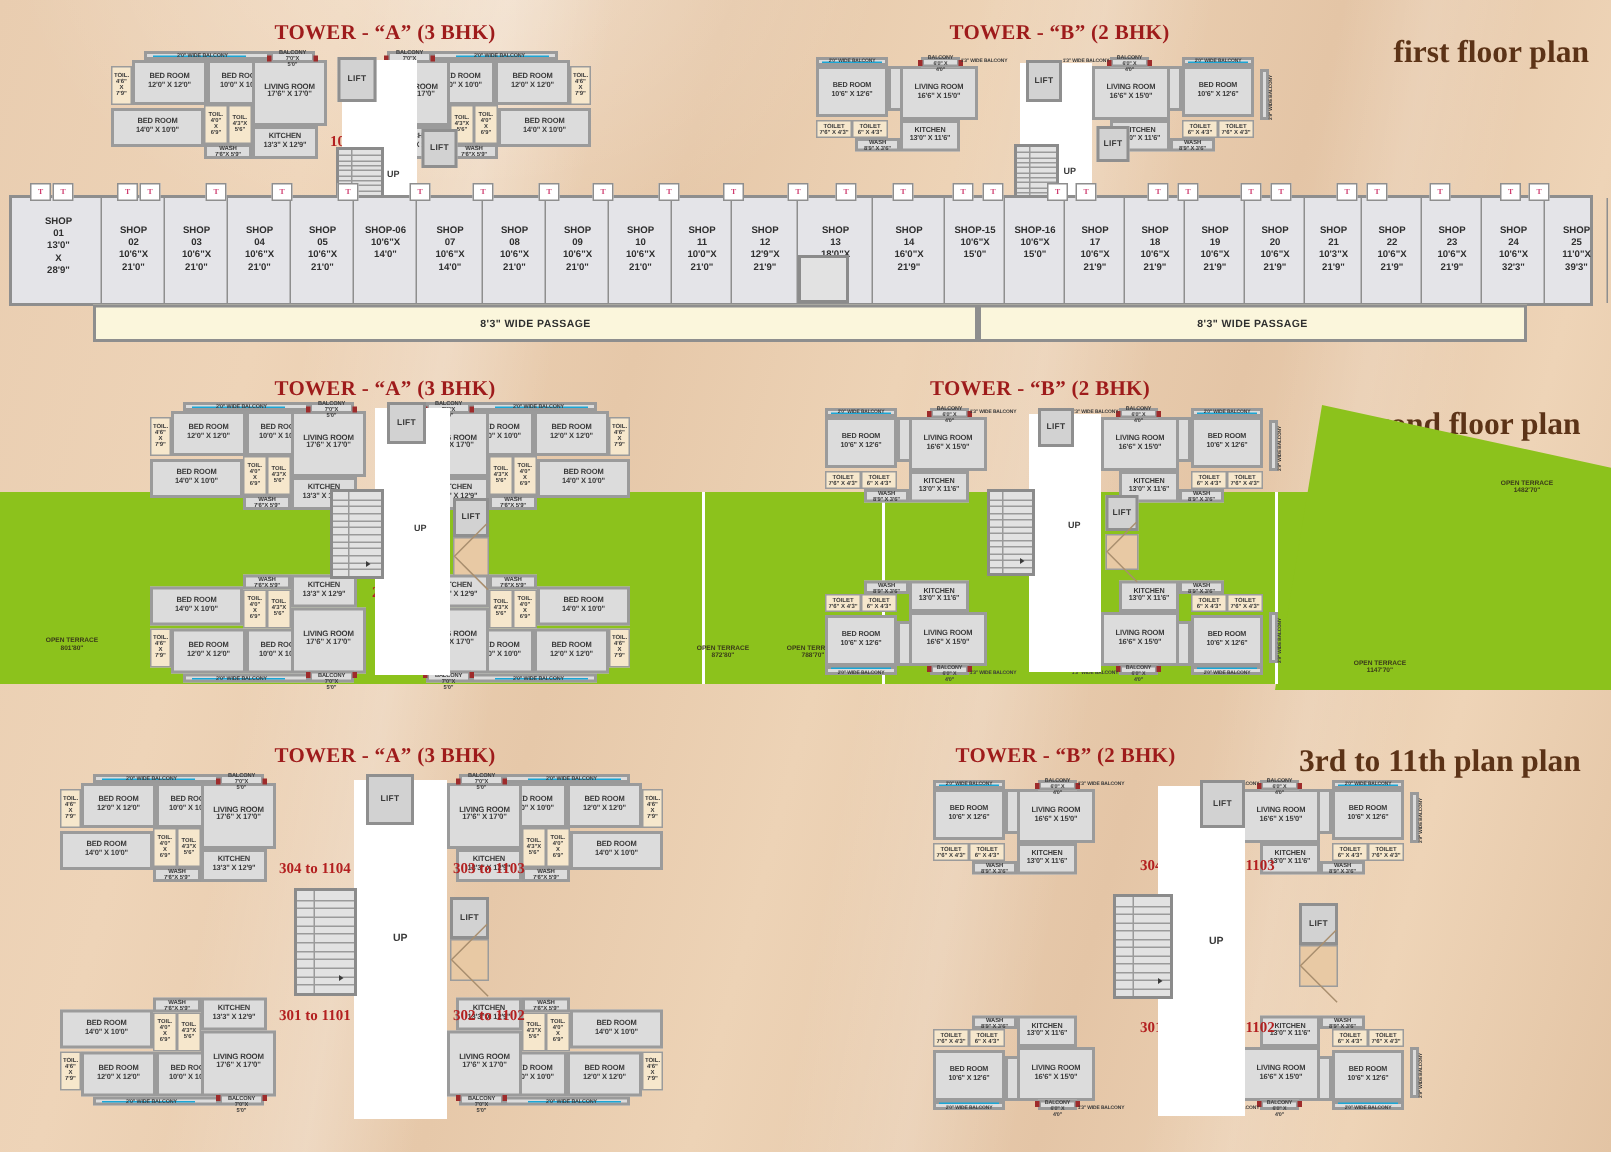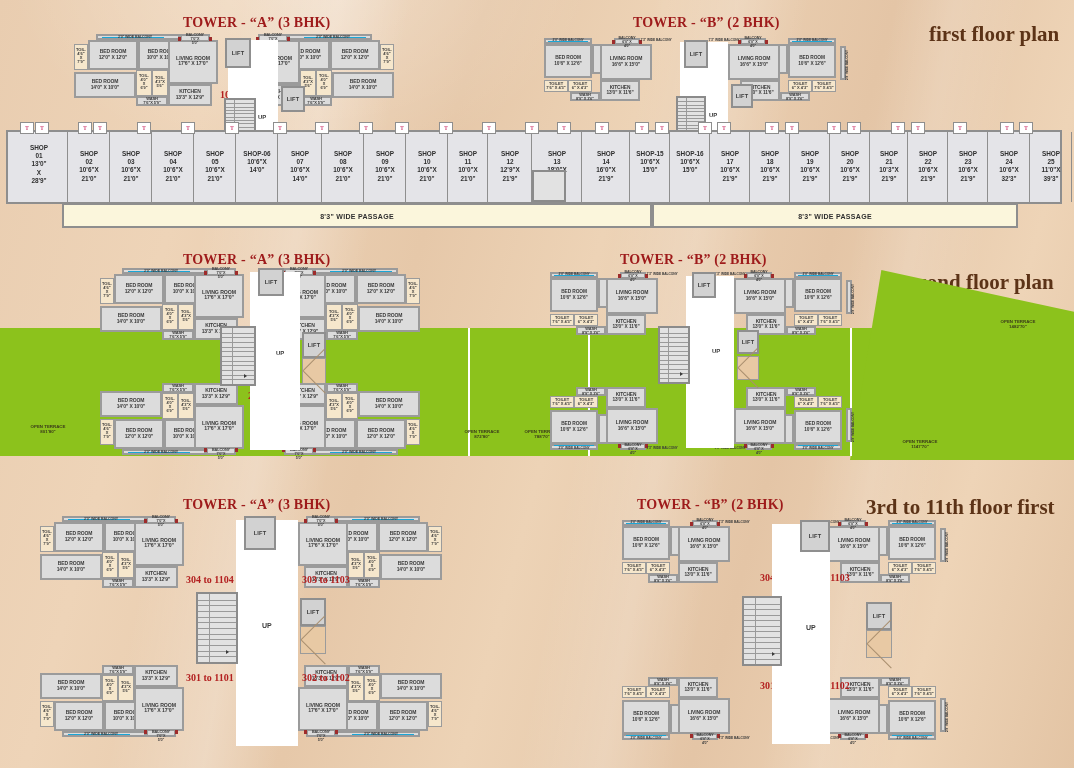--- a/index.html
+++ b/index.html
@@ -1167,21 +1167,21 @@
         <div class="tread" style="top:45px;"></div>
         <div class="tread" style="top:49.5px;"></div>
         <div class="vline" style="left:8.4px;"></div>
       </div>
       <div class="upmark" style="left:712px;top:348px;">UP</div>
       <div class="arrow" style="left:680px;top:372px;"></div>
     </div>
 
   <div class="tower-title" style="left:183px;top:497px;">TOWER - “A” (3 BHK)</div>
   <div class="tower-title" style="left:637px;top:497px;">TOWER - “B” (2 BHK)</div>
-  <div class="plan-title" style="left:866px;top:495px;">3rd to 11th floor first</div>
+  <div class="plan-title" style="left:866px;top:495px;">3rd to 11th plan plan</div>
 
   <div id="f3a">
       <div class="wallbox" style="left:62px;top:516px;width:84px;height:6px;"></div>
       <div class="balc-line" style="left:68px;top:519px;width:62px;"></div>
       <div class="bal-lbl" style="left:66px;top:517px;width:70px;text-align:center;font-size:3.6px;">2'0" WIDE BALCONY</div>
       <div class="room" style="left:54px;top:522px;width:50px;height:30px;"></div>
       <div class="rm-lbl" style="left:54px;top:531.25px;width:50px;font-size:5px;">
         <div>BED ROOM</div>
         <div class="d">12'0" X 12'0"</div>
       </div>

